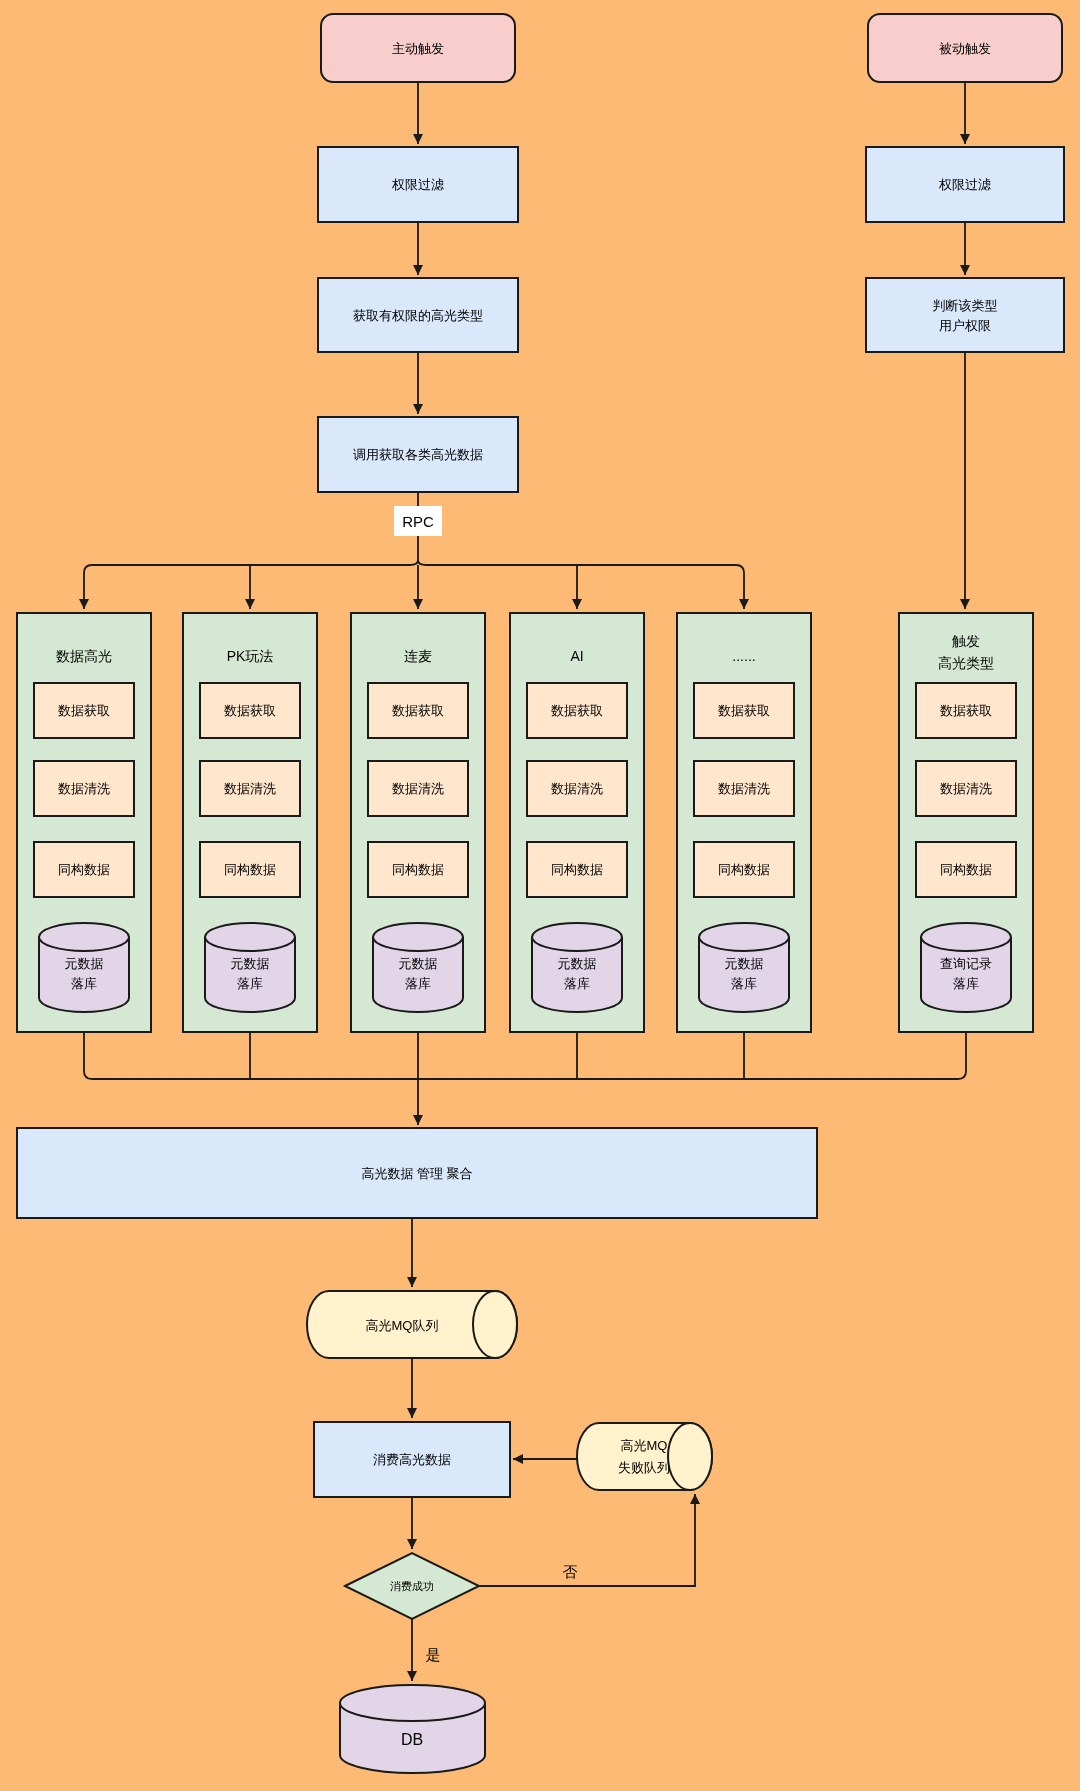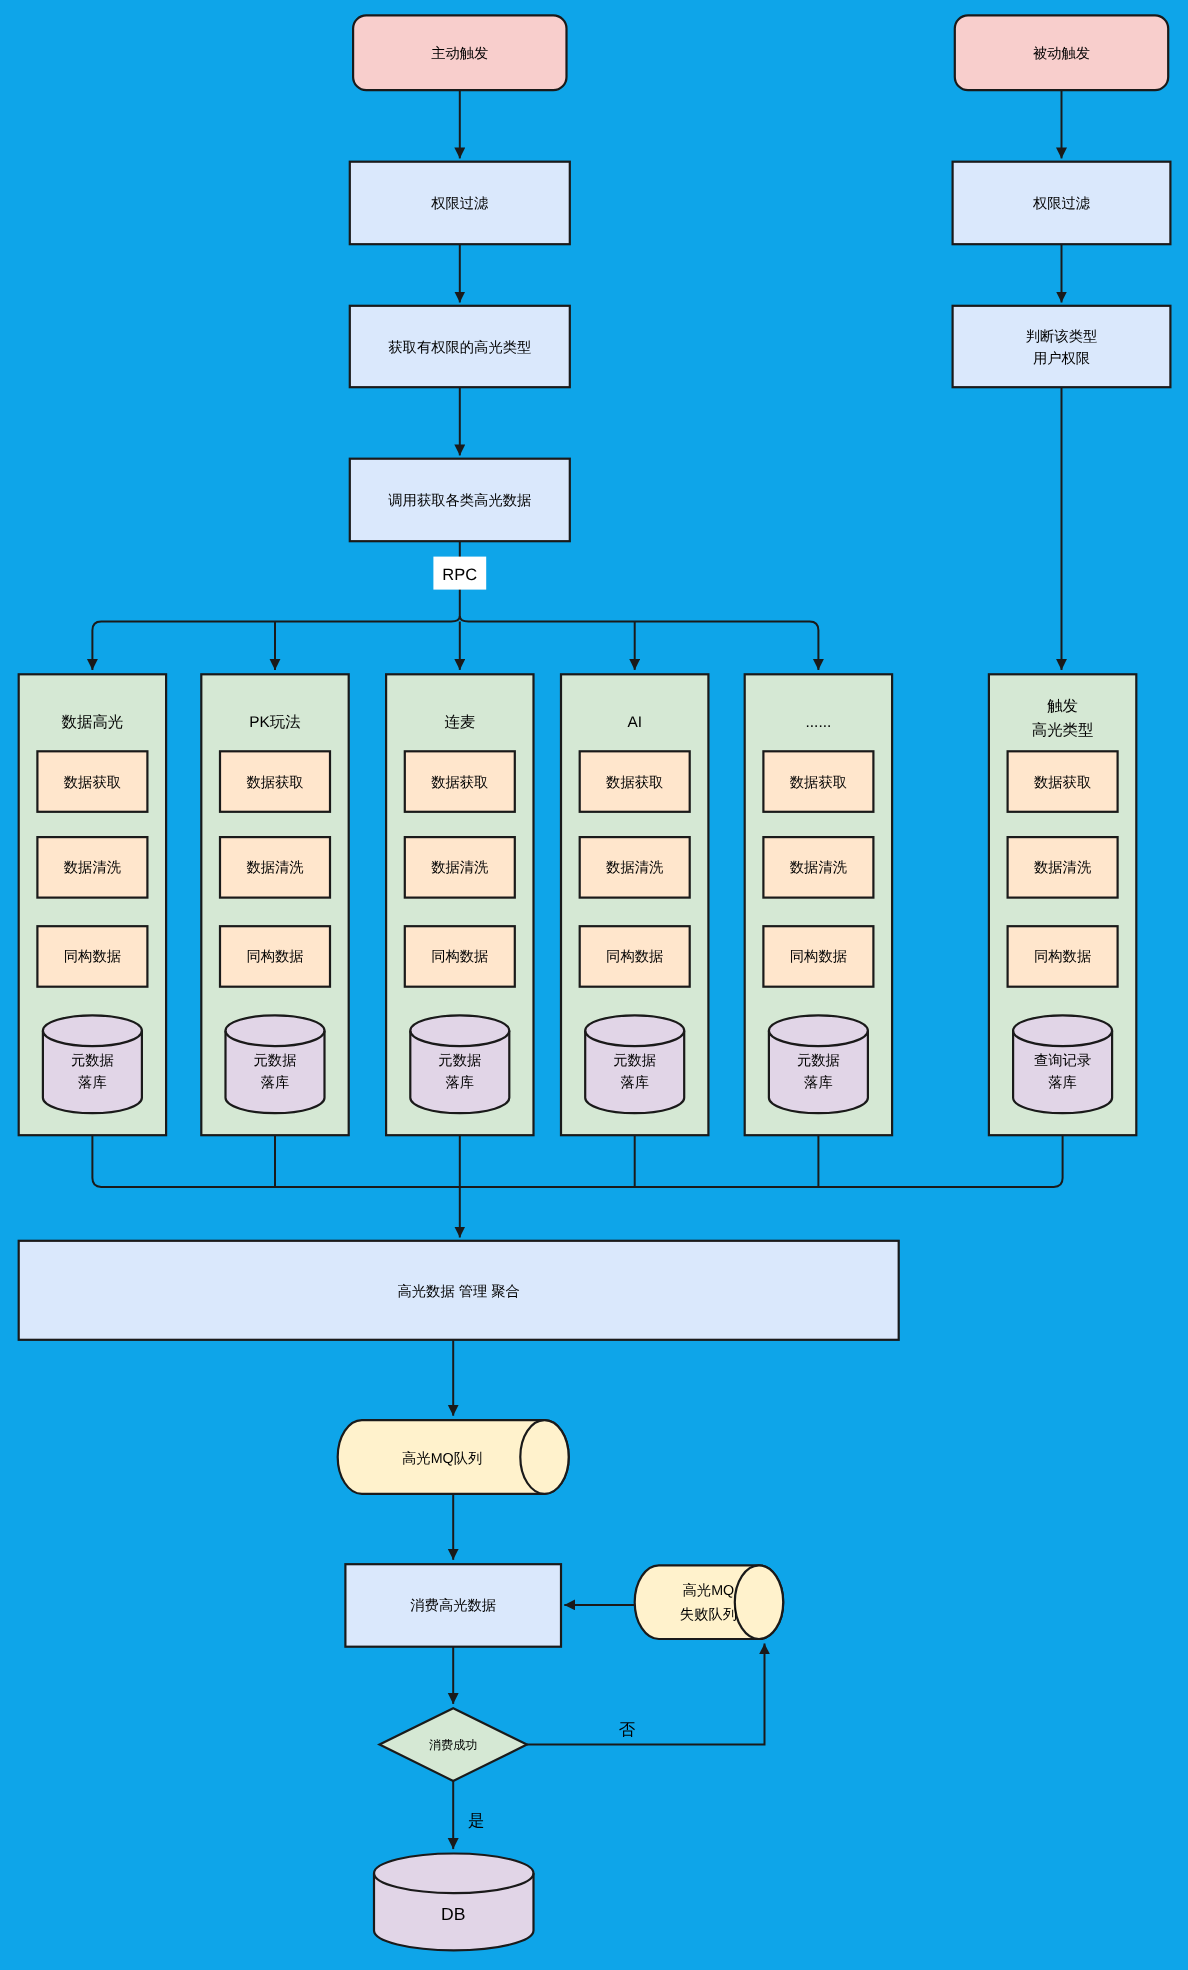--- a/index.html
+++ b/index.html
@@ -1,16 +1,16 @@
 <!DOCTYPE html>
 <html><head>
 <meta charset="utf-8">
 <style>
   html,body{margin:0;padding:0;background:#ffffff;}
-  .canvas{position:relative;width:1080px;height:1791px;background:#0ea5e9;overflow:hidden;}
+  .canvas{position:relative;width:1080px;height:1791px;background:#fdba74;overflow:hidden;}
   svg{display:block;}
   .node-pink{fill:#f8cecc;stroke:#1a1a1a;stroke-width:2;}
   .node-blue{fill:#dae8fc;stroke:#1a1a1a;stroke-width:2;}
   .node-green{fill:#d5e8d4;stroke:#1a1a1a;stroke-width:2;}
   .node-orange{fill:#ffe6cc;stroke:#1a1a1a;stroke-width:2;}
   .node-purple{fill:#e1d5e7;stroke:#1a1a1a;stroke-width:2;}
   .node-yellow{fill:#fff2cc;stroke:#1a1a1a;stroke-width:2;}
   .cyl-arc{fill:none;stroke:#1a1a1a;stroke-width:2;}
   .edge{stroke:#1a1a1a;stroke-width:1.8;fill:none;}
   .lbl{font-family:"Liberation Sans",sans-serif;font-size:13px;fill:#000000;text-anchor:middle;}

